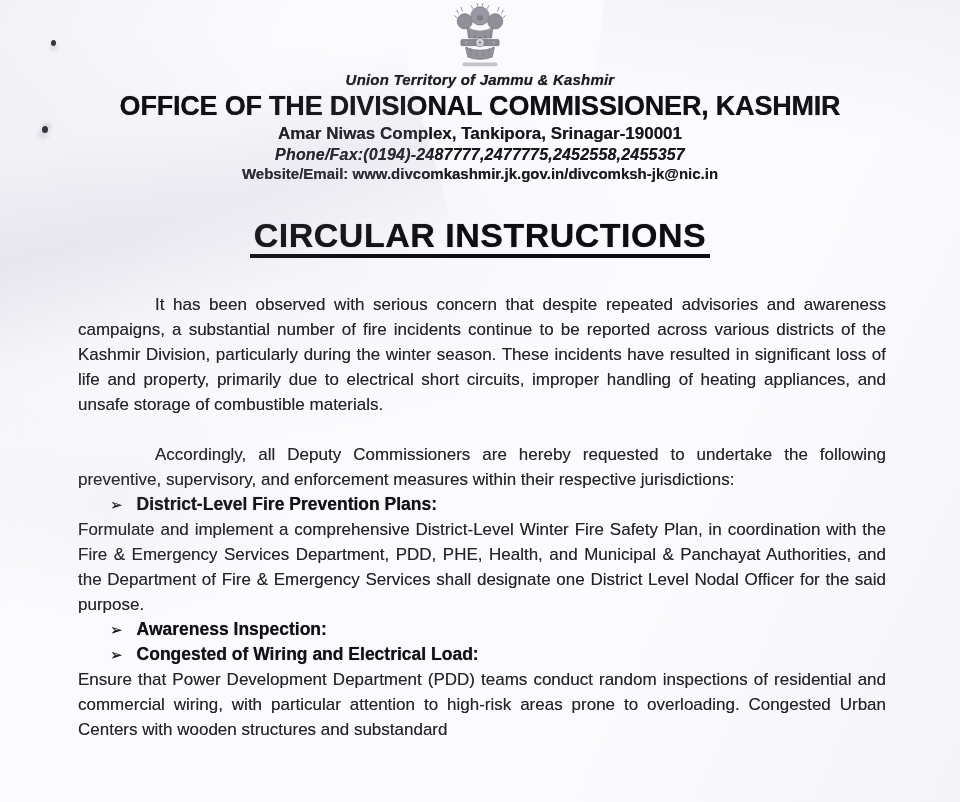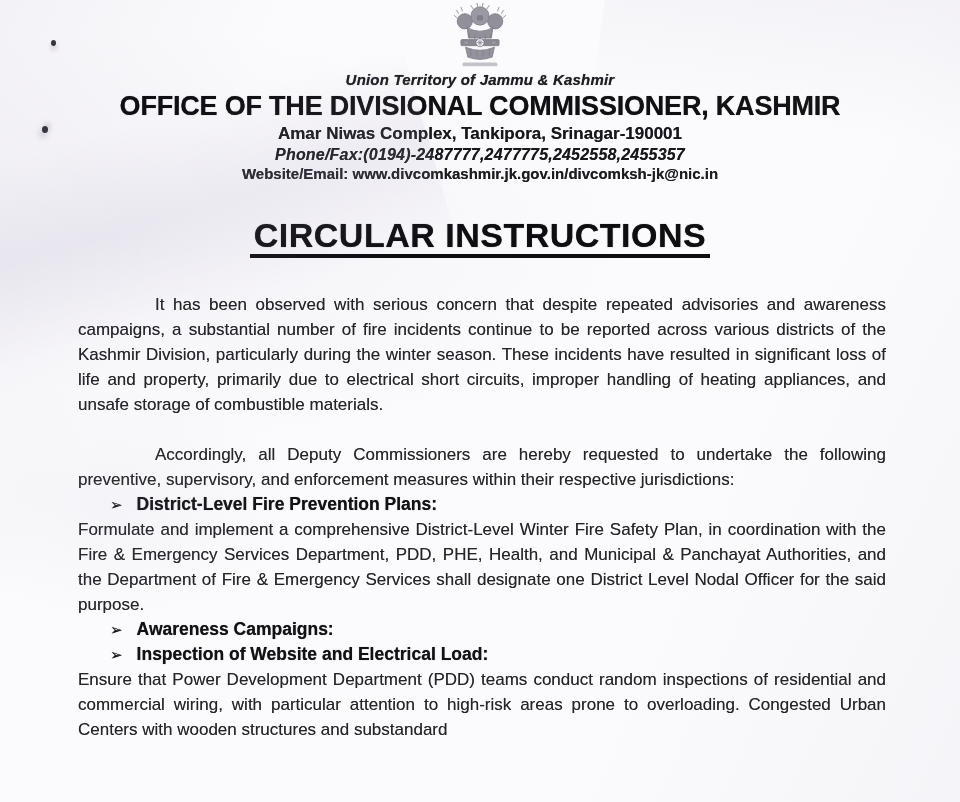--- a/index.html
+++ b/index.html
@@ -148,25 +148,25 @@
 
     <div>
       <div class="bullet-head">
         <span class="bullet-marker">➢</span><span>District-Level Fire Prevention Plans:</span>
       </div>
       <p class="para bullet-body">Formulate and implement a comprehensive District-Level Winter Fire Safety Plan, in coordination with the Fire &amp; Emergency Services Department, PDD, PHE, Health, and Municipal &amp; Panchayat Authorities, and the Department of Fire &amp; Emergency Services shall designate one District Level Nodal Officer for the said purpose.</p>
     </div>
 
     <div>
       <div class="bullet-head">
-        <span class="bullet-marker">➢</span><span>Awareness Campaigns:</span>
+        <span class="bullet-marker">➢</span><span>Awareness Inspection:</span>
       </div>
     </div>
 
     <div>
       <div class="bullet-head">
-        <span class="bullet-marker">➢</span><span>Inspection of Website and Electrical Load:</span>
+        <span class="bullet-marker">➢</span><span>Congested of Wiring and Electrical Load:</span>
       </div>
       <p class="para bullet-body">Ensure that Power Development Department (PDD) teams conduct random inspections of residential and commercial wiring, with particular attention to high-risk areas prone to overloading. Congested Urban Centers with wooden structures and substandard</p>
     </div>
   </div>
 
 </div>
 
 </body></html>

